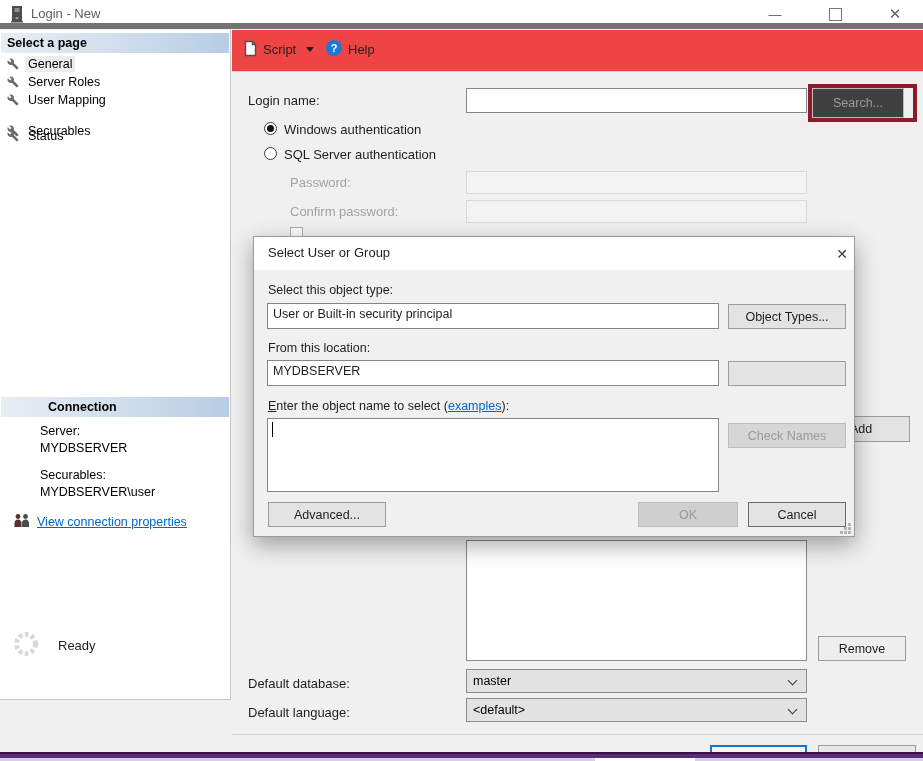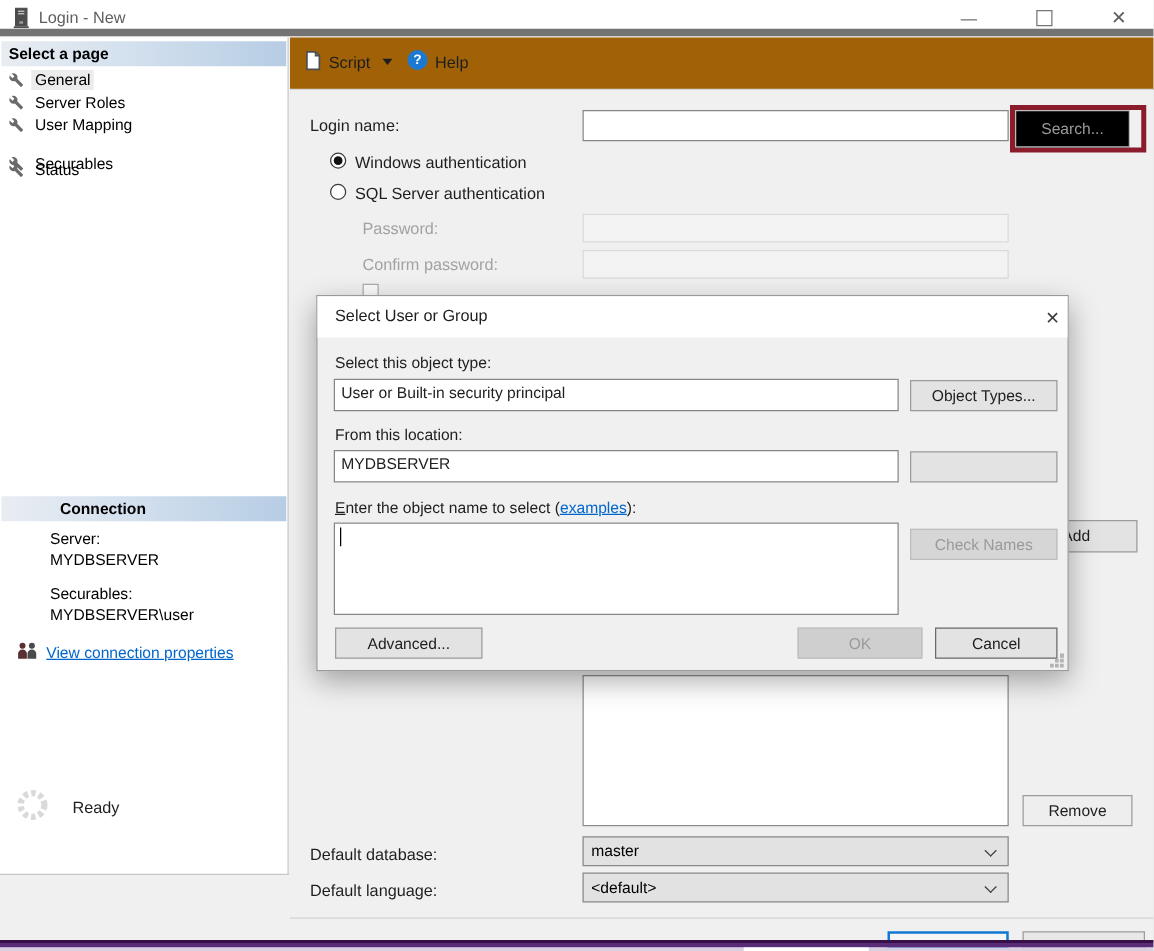--- a/index.html
+++ b/index.html
@@ -18,21 +18,21 @@
   .sidebar{left:0;top:30px;width:231px;height:670px;background:#ffffff;border-right:1px solid #c6c6c6;border-bottom:1px solid #c6c6c6;}
   .hdr{left:1px;width:228px;height:20px;background:linear-gradient(90deg,#e9edf2 0%,#d3e0ee 45%,#b7cde4 100%);
        font-weight:bold;font-size:12.5px;line-height:20px;padding-left:6px;color:#000;}
   .pg-row{left:0;width:228px;height:18px;display:flex;align-items:center;cursor:default;}
   .pg-row .wr{margin-left:7px;width:12px;height:12px;flex:0 0 12px;}
   .pg-label{margin-left:6px;font-size:12.5px;color:#000;padding:1px 3px;white-space:nowrap;}
   .pg-sel{background:#ececec;}
   .side-lbl{font-size:12.5px;color:#000;white-space:nowrap;}
   .link{font-size:12.5px;color:#0066cc;text-decoration:underline;white-space:nowrap;cursor:pointer;}
   
-  .toolbar{left:232px;top:30px;width:691px;height:42px;background:#a16207;border-bottom:1px solid #d6d6d6;}
+  .toolbar{left:232px;top:30px;width:691px;height:42px;background:#ef4444;border-bottom:1px solid #d6d6d6;}
   .tb-text{font-size:13px;color:#1e1e1e;white-space:nowrap;}
   .caret{width:0;height:0;border-left:4px solid transparent;border-right:4px solid transparent;border-top:5px solid #1e1e1e;}
   .help-circle{width:16px;height:16px;border-radius:50%;background:#1b79d2;color:#fff;font-size:11px;font-weight:bold;
        display:flex;align-items:center;justify-content:center;}
   
   .lbl{font-size:13px;color:#1e1e1e;white-space:nowrap;}
   .lbl-dis{color:#a2a2a2;}
   .tb{background:#fff;border:1px solid #858585;font-size:12.5px;color:#1e1e1e;padding:3px 5px;overflow:hidden;white-space:nowrap;}
   .tb-dis{background:#f3f3f3;border-color:#d9d9d9;}
   .btn{display:flex;align-items:center;justify-content:center;background:#e3e3e3;border:1px solid #9c9c9c;
@@ -159,21 +159,21 @@
     </span>
     <span class="abs tb-text" style="left:31px;top:12px;">Script</span>
     <span class="abs caret" style="left:74px;top:17px;"></span>
     <span class="abs help-circle" style="left:94px;top:10px;">?</span>
     <span class="abs tb-text" style="left:116px;top:12px;">Help</span>
   </div>
 
   <span class="abs lbl" style="left:248px;top:93px;">Login name:</span>
   <div class="abs tb" style="left:466px;top:88px;width:341px;height:25px;"></div>
   <div class="abs annot" style="left:808px;top:84px;width:109px;height:38px;z-index:3;"></div>
-  <div class="abs btn btn-dis" style="left:812px;top:88px;width:92px;height:30px;background:#000000;z-index:3;">Search...</div>
+  <div class="abs btn btn-dis" style="left:812px;top:88px;width:92px;height:30px;background:#404040;z-index:3;">Search...</div>
 
   <span class="abs radio sel" style="left:264px;top:122px;"></span>
   <span class="abs lbl" style="left:284px;top:122px;">Windows authentication</span>
   <span class="abs radio" style="left:264px;top:147px;"></span>
   <span class="abs lbl" style="left:284px;top:147px;">SQL Server authentication</span>
 
   <span class="abs lbl lbl-dis" style="left:290px;top:175px;">Password:</span>
   <div class="abs tb tb-dis" style="left:466px;top:171px;width:341px;height:23px;"></div>
   <span class="abs lbl lbl-dis" style="left:290px;top:204px;">Confirm password:</span>
   <div class="abs tb tb-dis" style="left:466px;top:200px;width:341px;height:23px;"></div>

